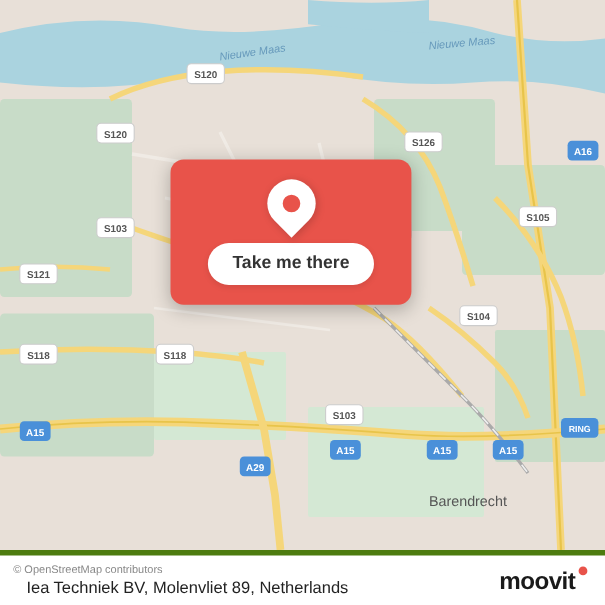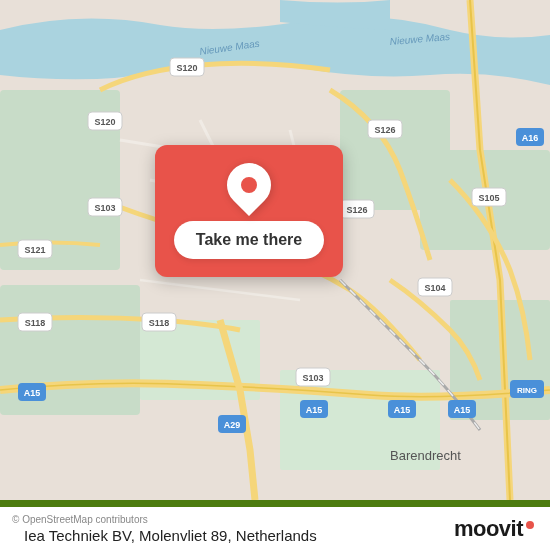--- a/index.html
+++ b/index.html
@@ -28,21 +28,21 @@
       position: absolute;
       top: 0;
       left: 0;
     }
 
     
     #overlay-card {
       position: absolute;
       top: 145px;
       left: 155px;
-      width: 188px;
+      width: 219px;
       background: #e8534a;
       border-radius: 12px;
       display: flex;
       flex-direction: column;
       align-items: center;
       padding: 18px 20px 18px 20px;
       box-shadow: 0 4px 16px rgba(0,0,0,0.25);
     }
 
     #map-pin {
@@ -81,21 +81,21 @@
       font-weight: 600;
       cursor: pointer;
       white-space: nowrap;
       box-shadow: 0 2px 6px rgba(0,0,0,0.1);
     }
 
     #footer {
       width: 550px;
       height: 50px;
       background: white;
-      border-top: 7px solid #4d7c0f;
+      border-top: 5px solid #4d7c0f;
       display: flex;
       align-items: center;
       justify-content: space-between;
       padding: 0 16px 0 12px;
     }
 
     #footer-left {
       display: flex;
       flex-direction: column;
       gap: 2px;
@@ -108,21 +108,21 @@
 
     #footer-address {
       font-size: 15px;
       color: #222;
       font-weight: 500;
       margin-left: 12px;
     }
 
     #moovit-logo {
       display: flex;
-      align-items: center;
+      align-items: flex-start;
       gap: 3px;
     }
 
     #moovit-text {
       font-size: 22px;
       font-weight: 700;
       color: #1a1a1a;
       letter-spacing: -0.5px;
     }
 

